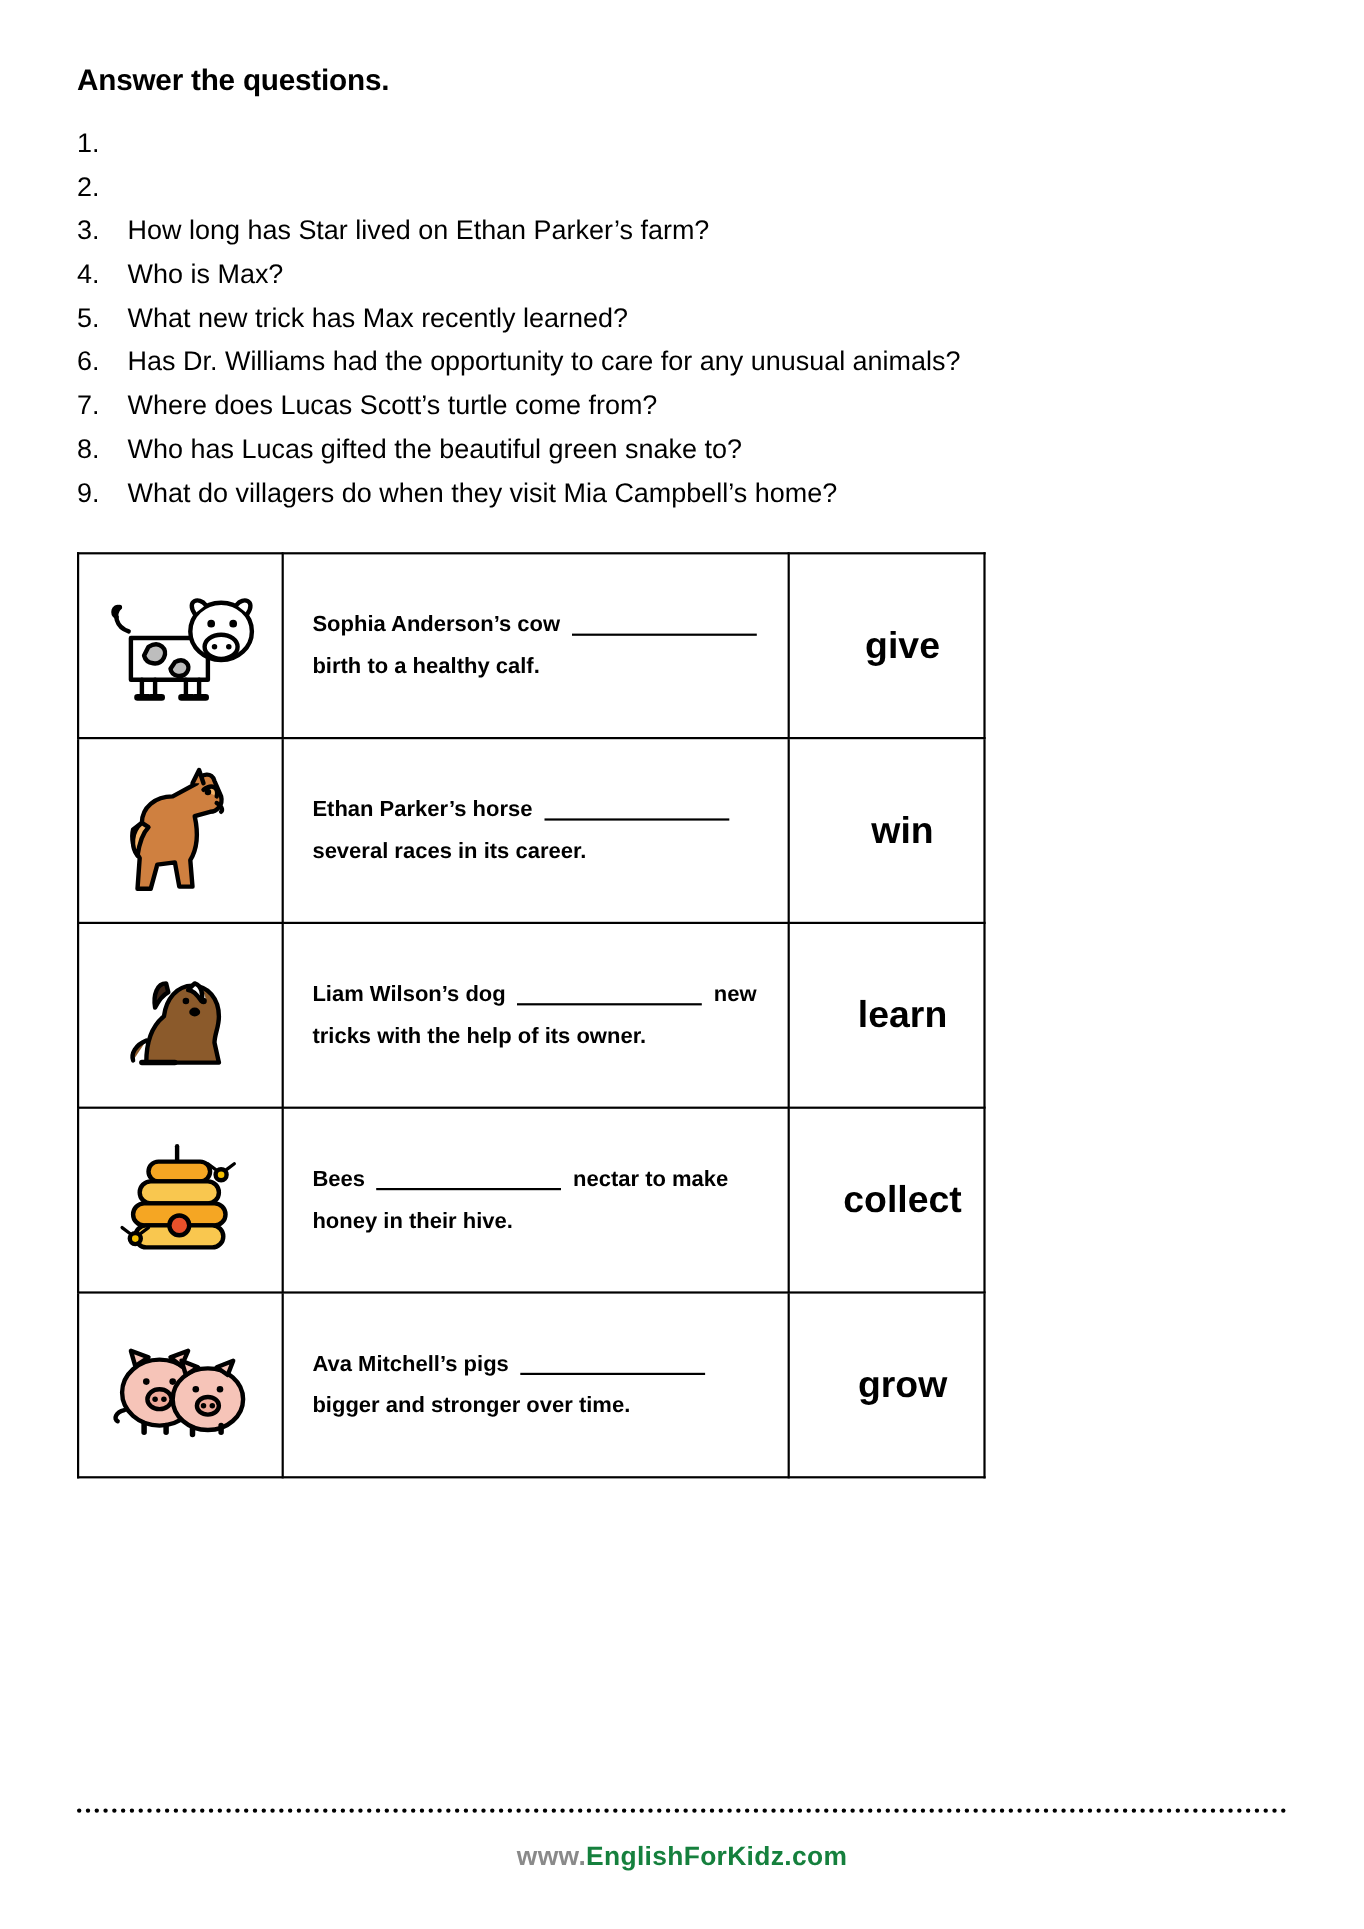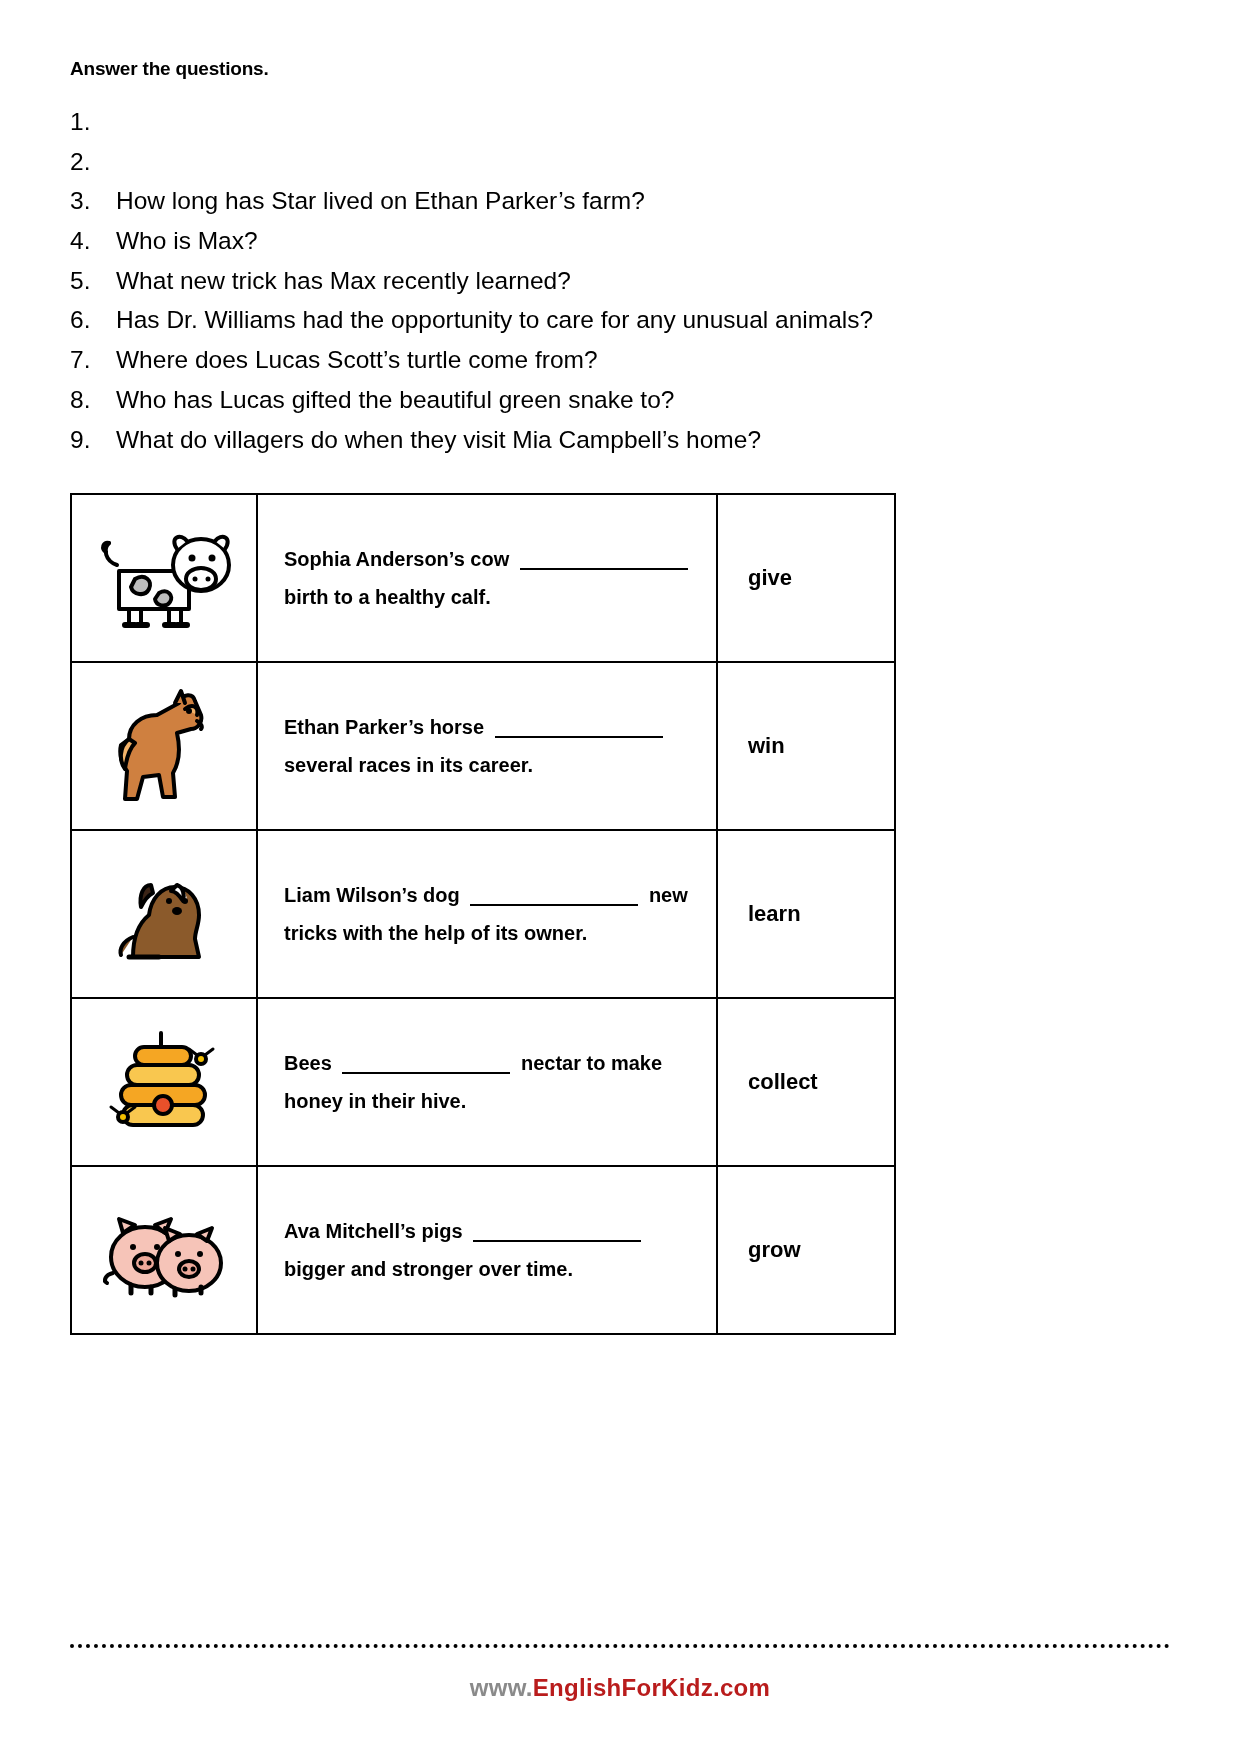--- a/index.html
+++ b/index.html
@@ -15,21 +15,21 @@
     color: #000000;
     position: relative;
   }
   .page {
     position: relative;
     width: 1240px;
     height: 1754px;
     padding: 58px 70px 0 70px;
   }
   h1.section-title {
-    font-size: 19px;
+    font-size: 27px;
     font-weight: bold;
     margin: 0 0 22px 0;
     letter-spacing: -0.2px;
   }
   ol.questions {
     list-style: none;
     margin: 0 0 34px 0;
     padding: 0;
   }
   ol.questions li {
@@ -71,21 +71,22 @@
     padding: 6px;
   }
   td.sentence-cell {
     padding: 18px 22px 18px 26px;
     font-size: 20px;
     font-weight: bold;
     line-height: 1.9;
   }
   td.verb-cell {
     width: 178px;
-    font-size: 22px;
+    text-align: center;
+    font-size: 34px;
     font-weight: bold;
     padding-left: 30px;
   }
   .blank {
     display: inline-block;
     border-bottom: 2.5px solid #000;
     width: 168px;
     vertical-align: middle;
     margin: 0 5px;
     height: 18px;
@@ -101,21 +102,21 @@
     border-top: 4px dotted #000;
     margin-bottom: 26px;
     width: 100%;
   }
   .site {
     font-size: 24px;
     font-weight: bold;
     color: #8a8a8a;
     letter-spacing: 0.3px;
   }
-  .site .brand { color: #b91c1c; }
+  .site .brand { color: #15803d; }
   svg { display: block; margin: 0 auto; }
 </style>
 </head>
 <body>
 
 <div class="page">
 
   <h1 class="section-title">Answer the questions.</h1>
 
   <ol class="questions">

